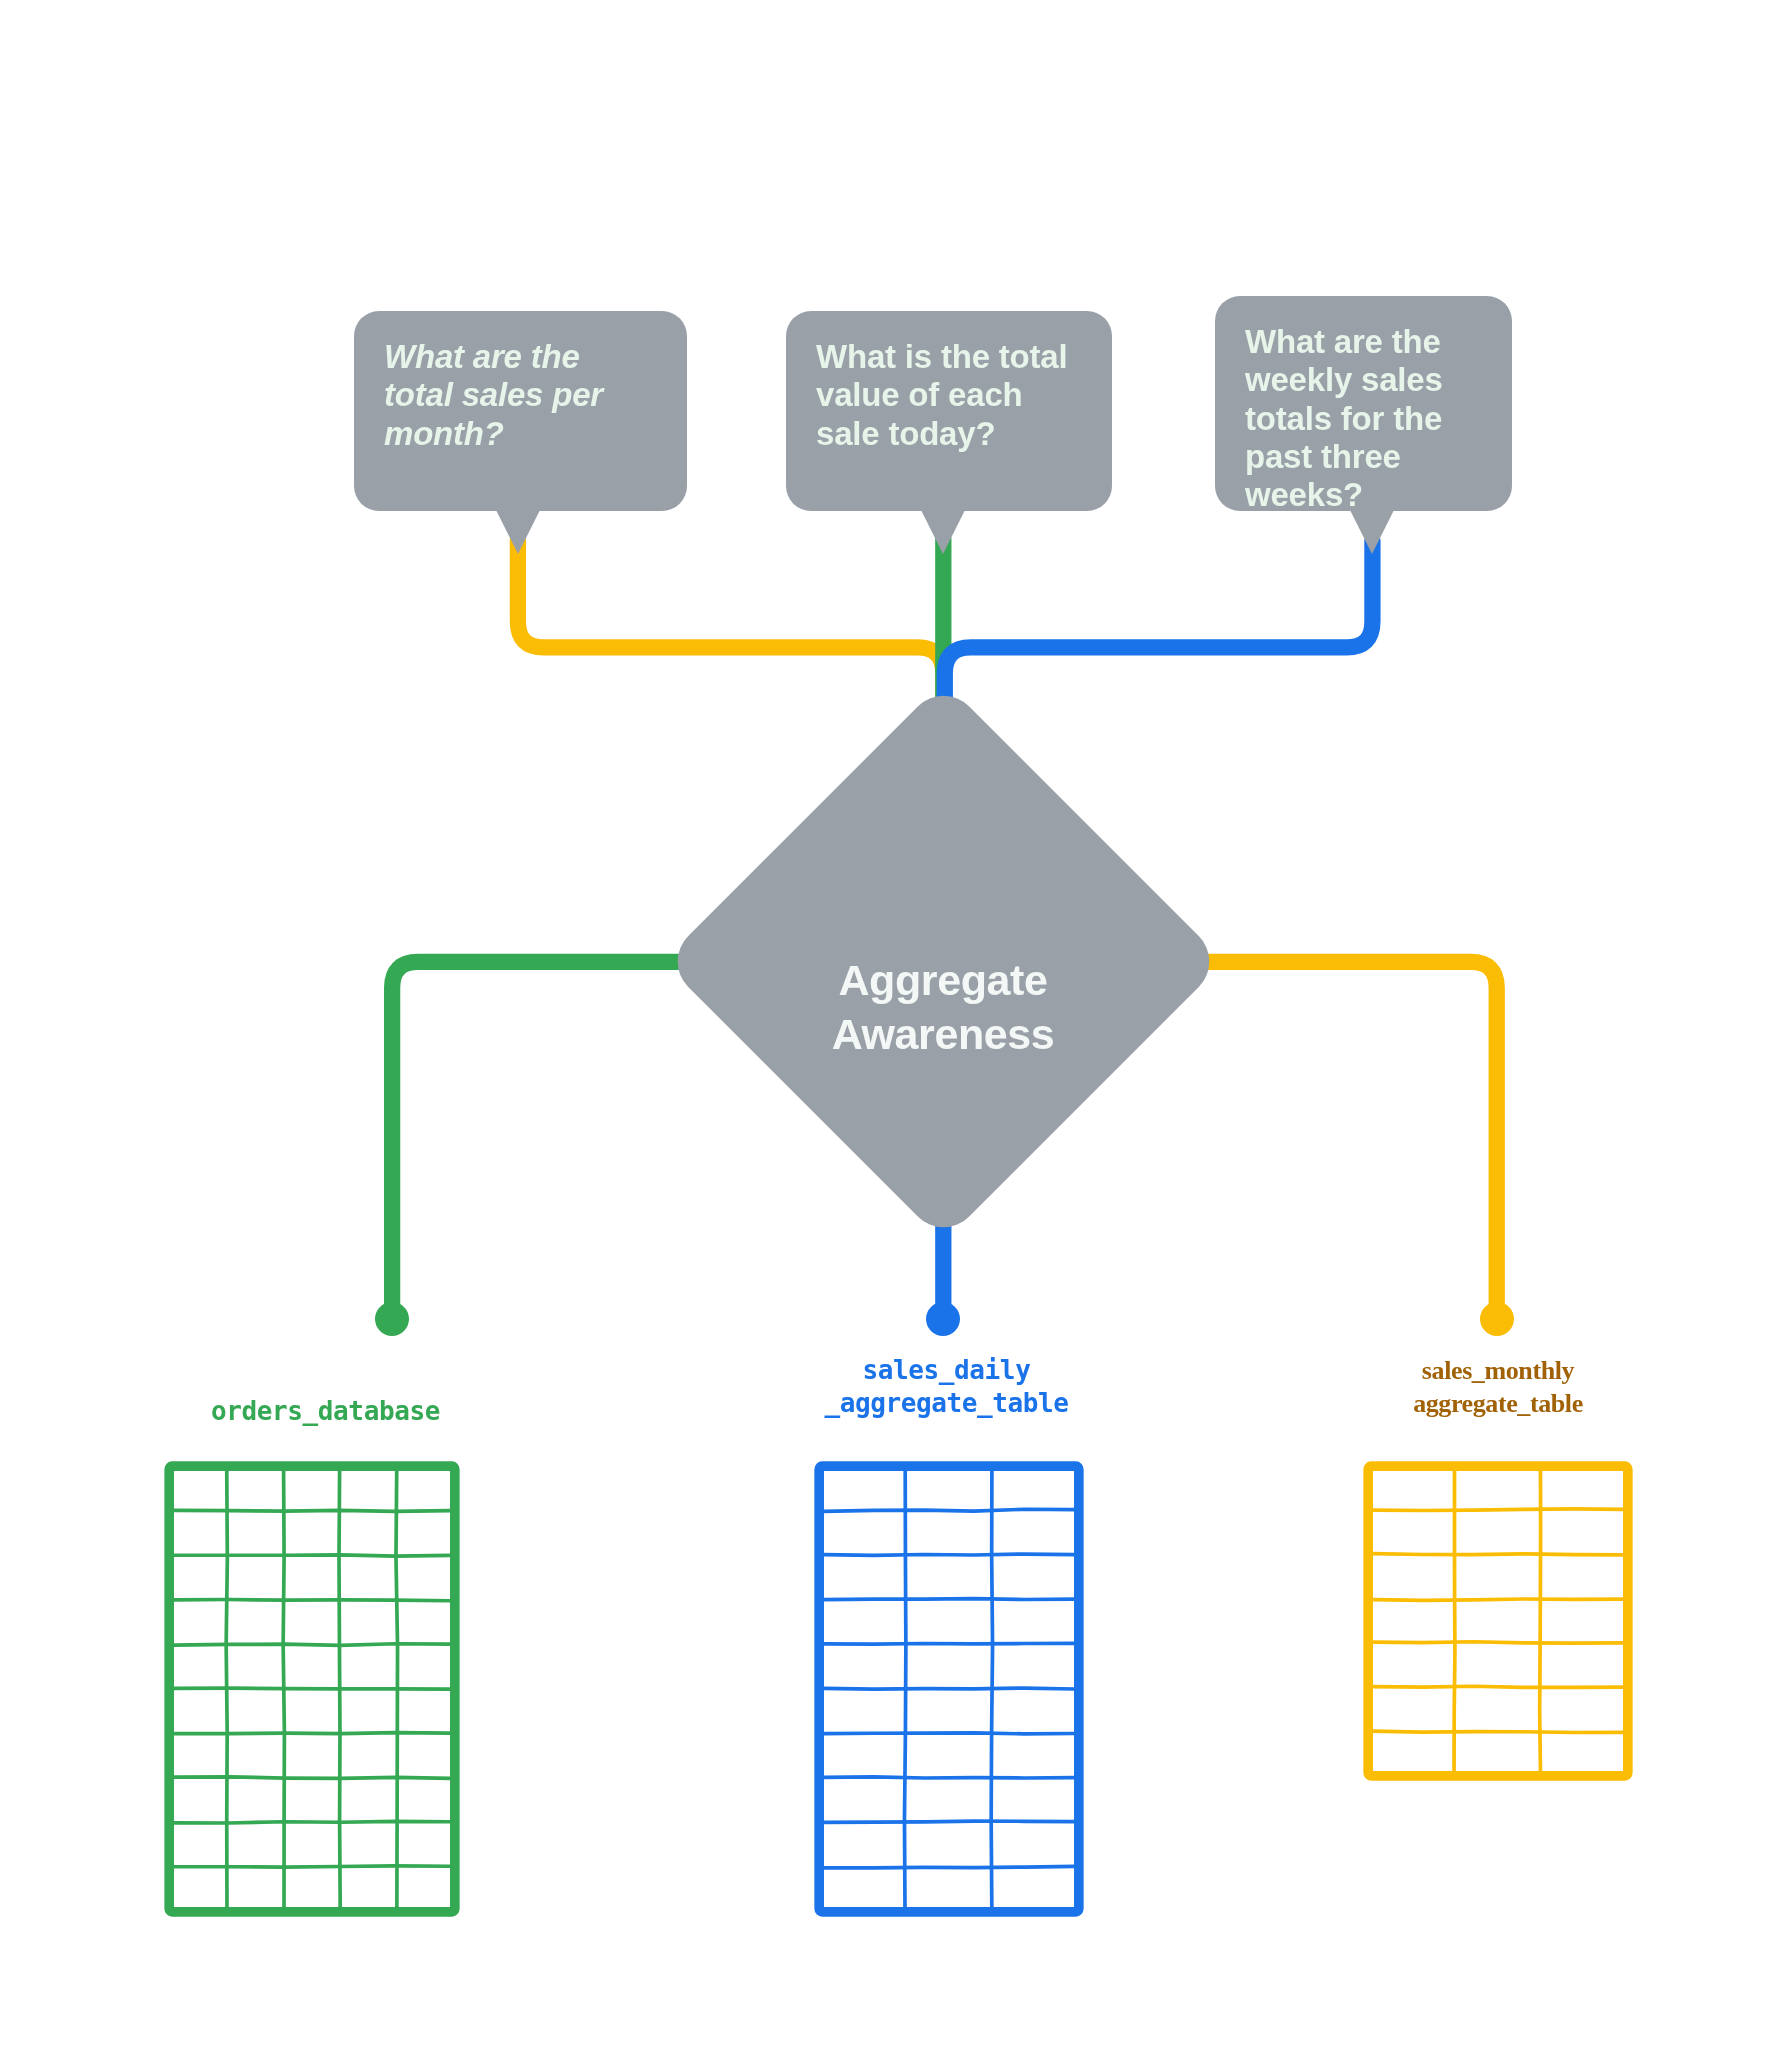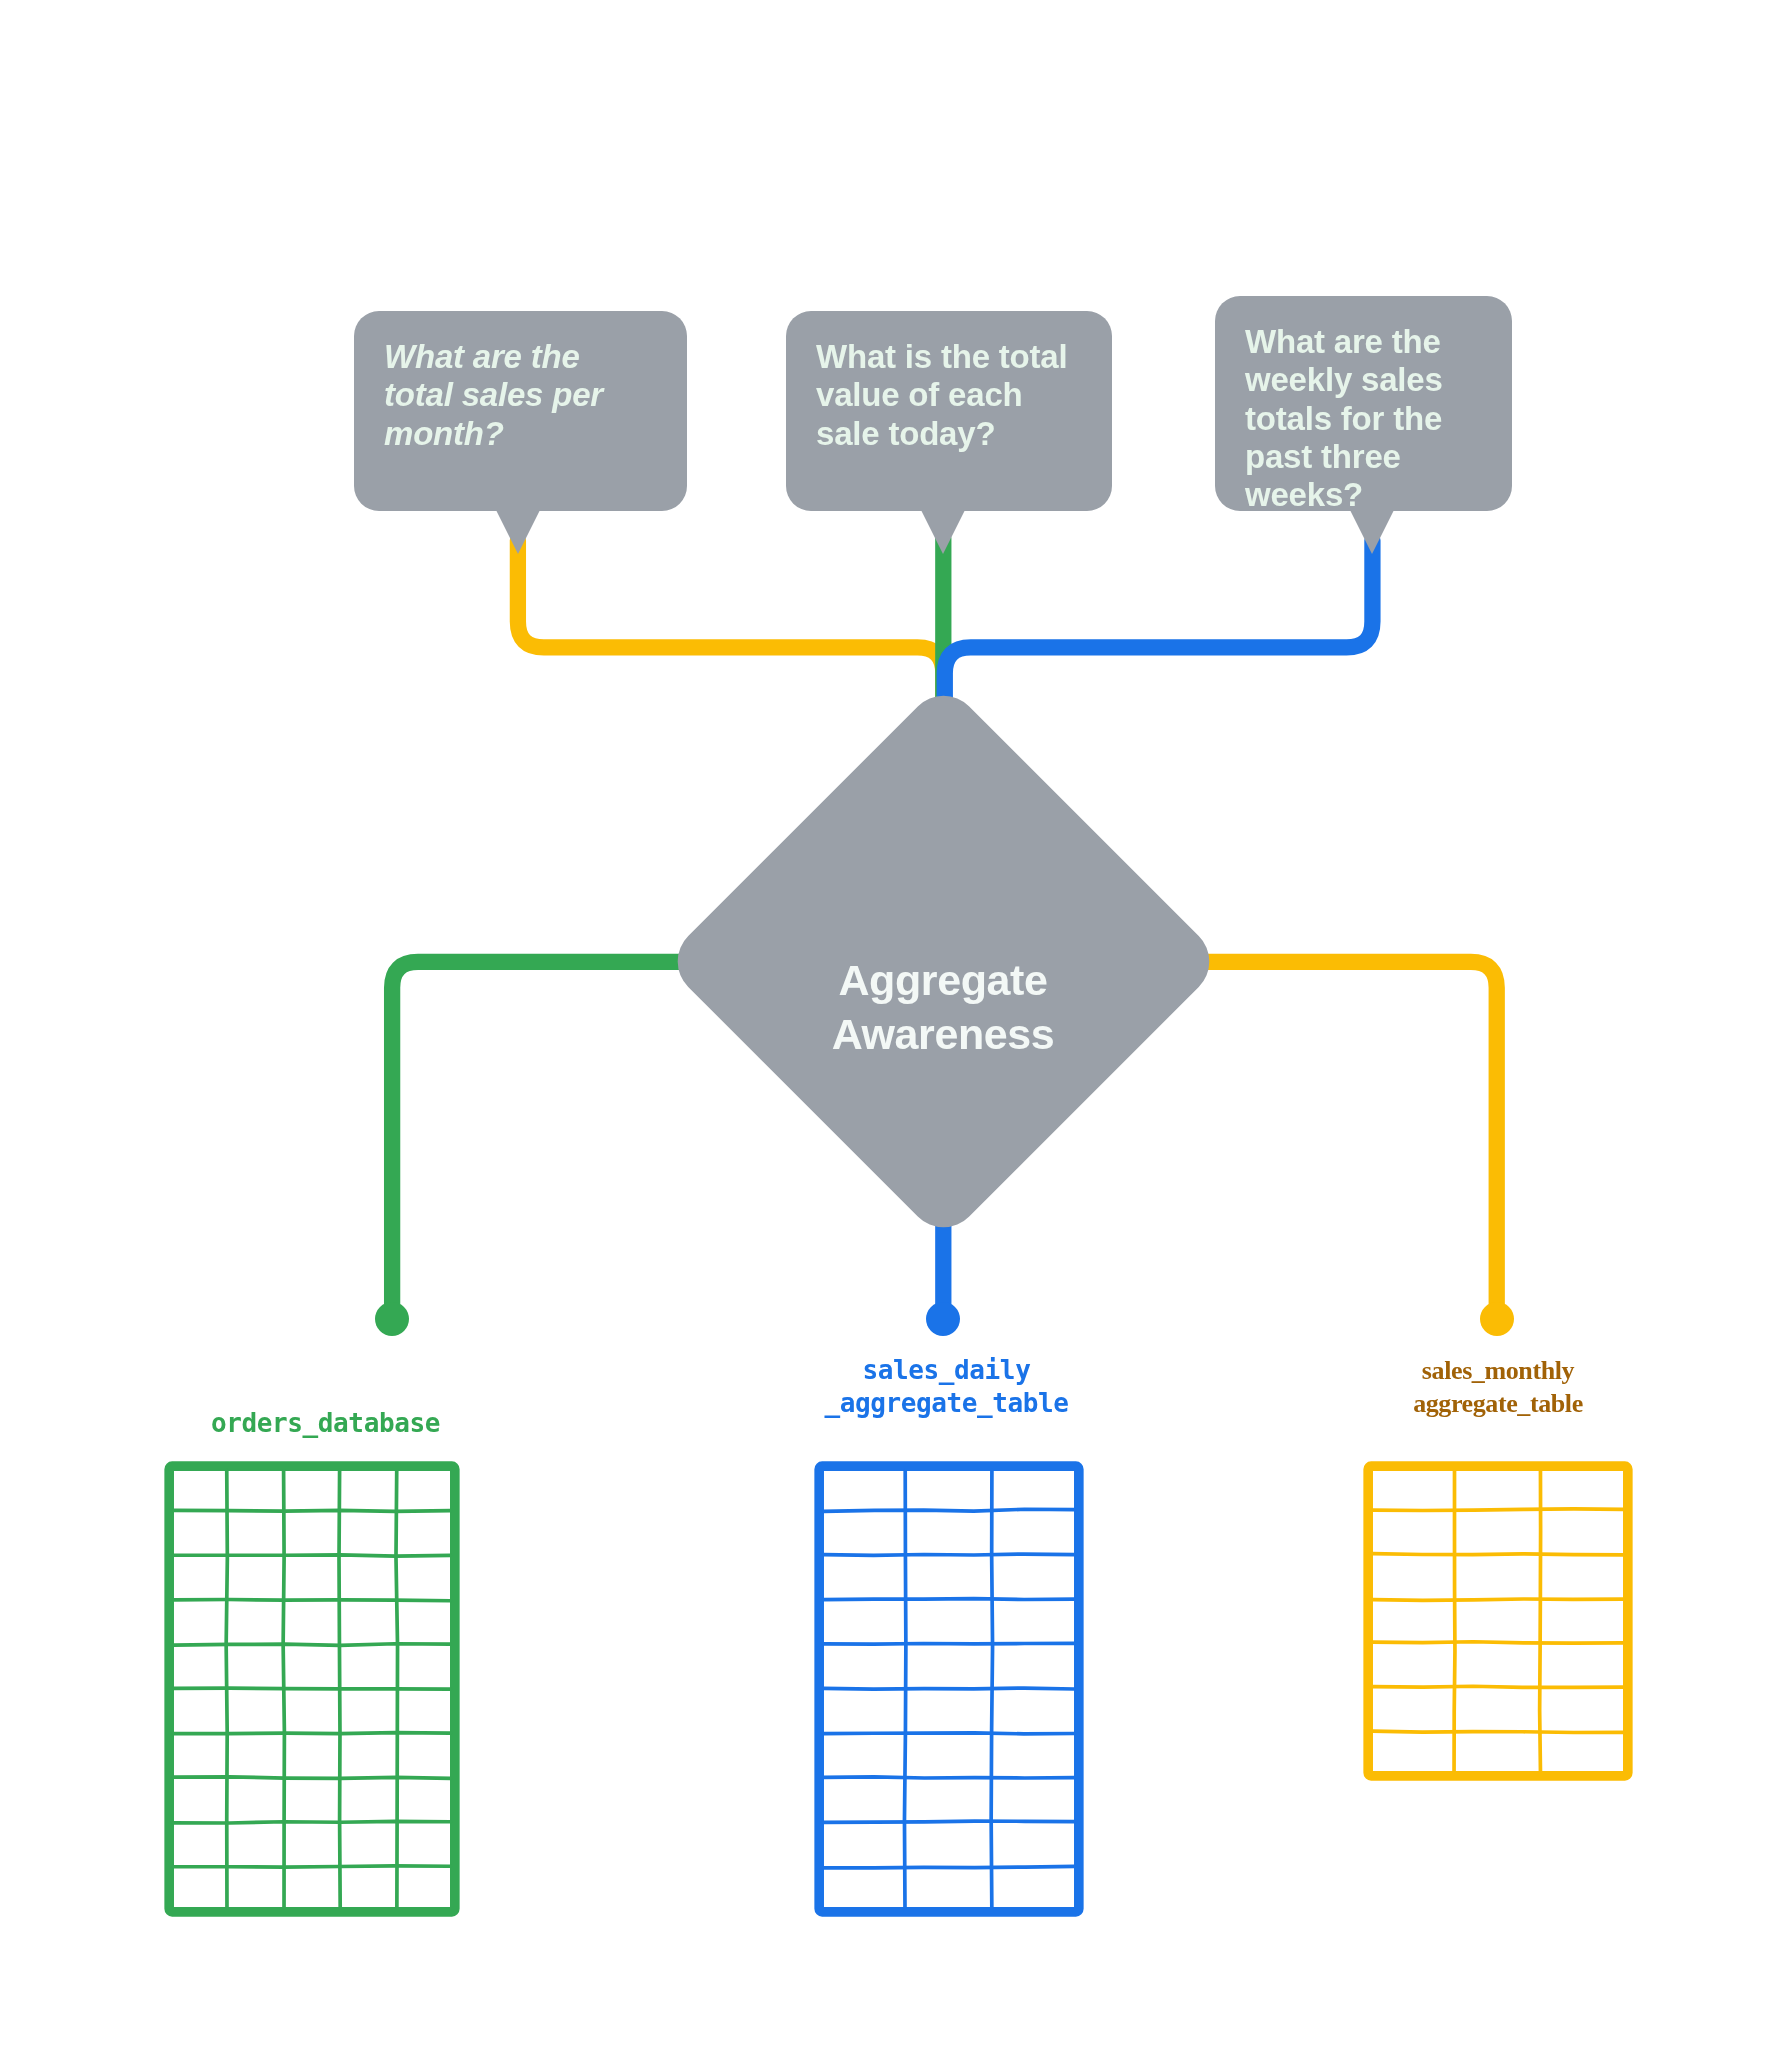--- a/index.html
+++ b/index.html
@@ -93,21 +93,21 @@
   .caption {
     position: absolute;
     text-align: center;
     font-family: "DejaVu Sans Mono", "Liberation Mono", monospace;
     font-weight: bold;
     font-size: 26px;
     line-height: 1.28;
     white-space: pre-line;
     letter-spacing: -0.4px;
   }
-  #caption-green  { left: 96px;  top: 1395px; width: 459px; color: #34a853; margin-top: 12px; }
+  #caption-green  { left: 96px;  top: 1395px; width: 459px; color: #34a853; }
   #caption-blue   { left: 747px; top: 1354px; width: 399px; color: #1a73e8; }
   #caption-yellow { left: 1291px; top: 1354px; width: 414px; color: #a16207; font-family: Liberation Serif, serif; }
 
   
   .sketch-table { position: absolute; }
   #table-green  { left: 164px;  top: 1461px; width: 296px; height: 456px; }
   #table-blue   { left: 814px; top: 1461px; width: 270px; height: 456px; }
   #table-yellow { left: 1363px; top: 1461px; width: 270px; height: 320px; }
 </style>
 </head>

